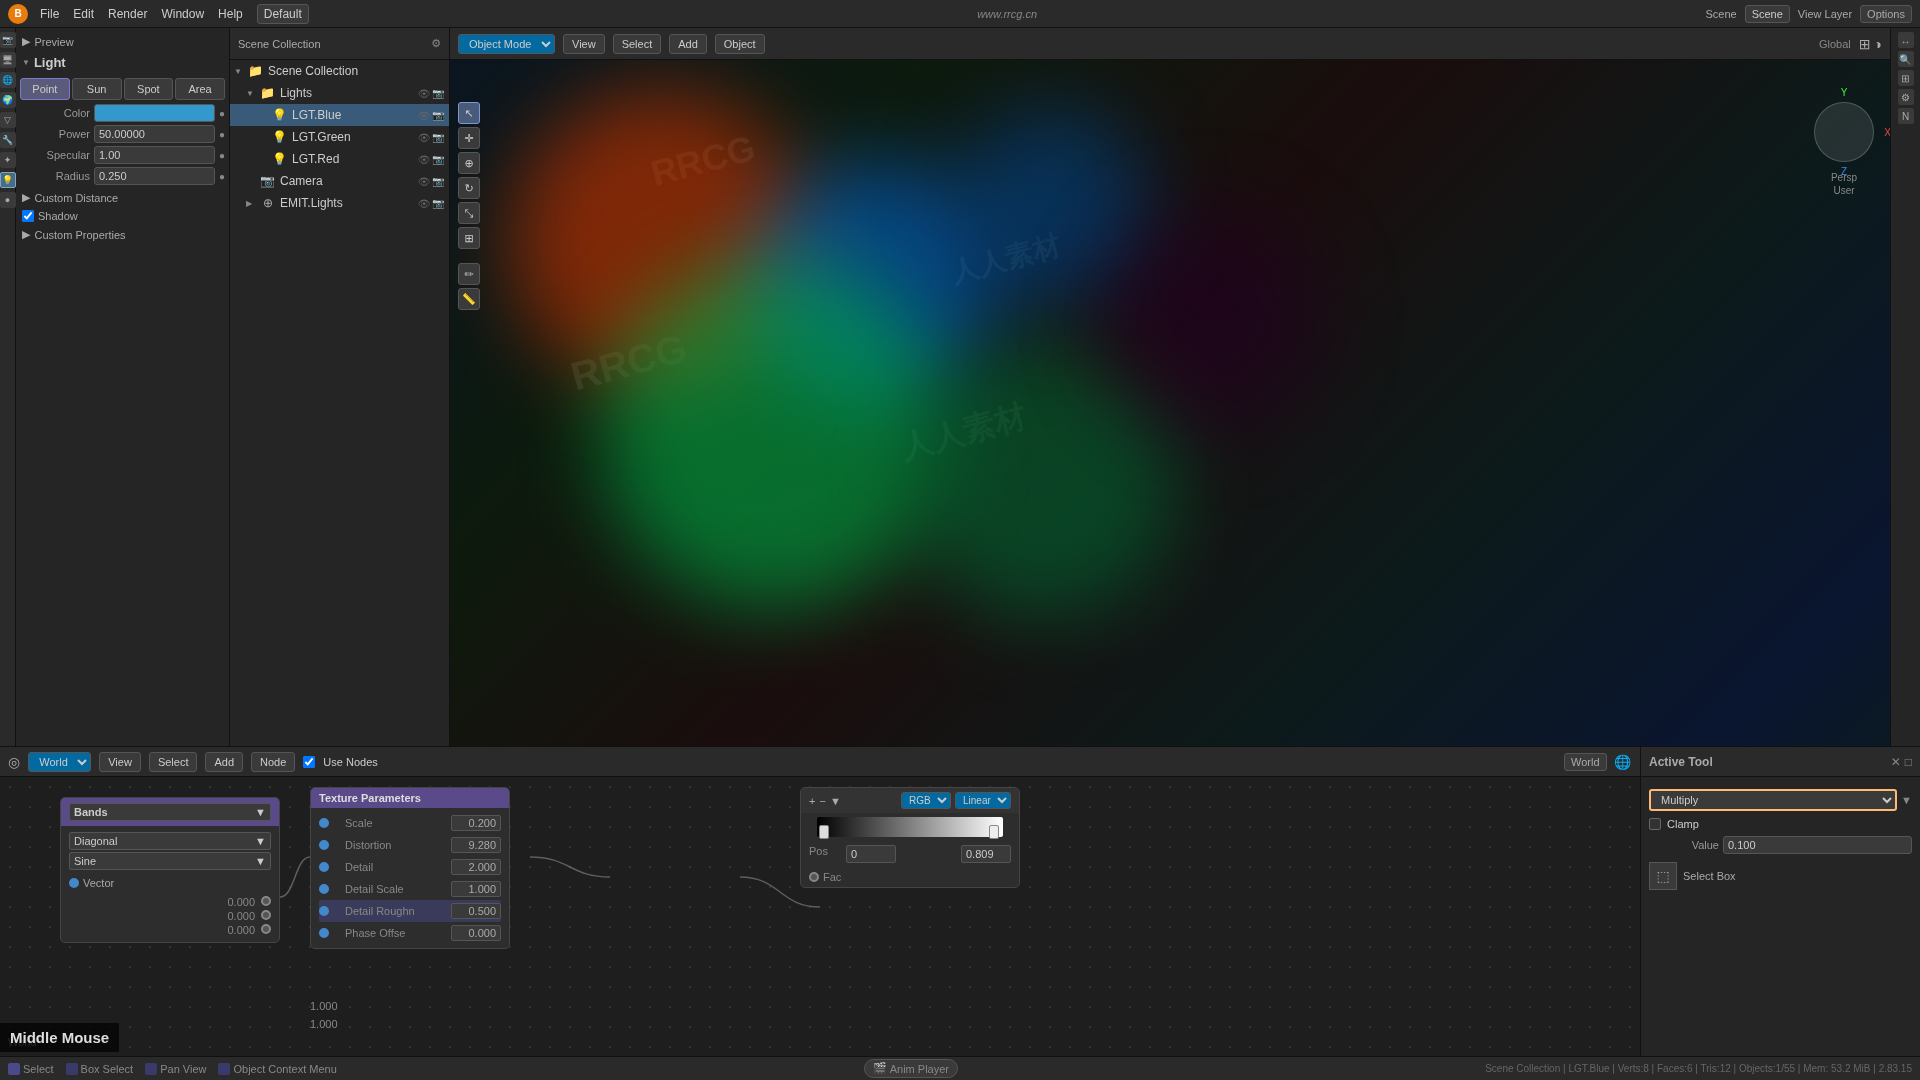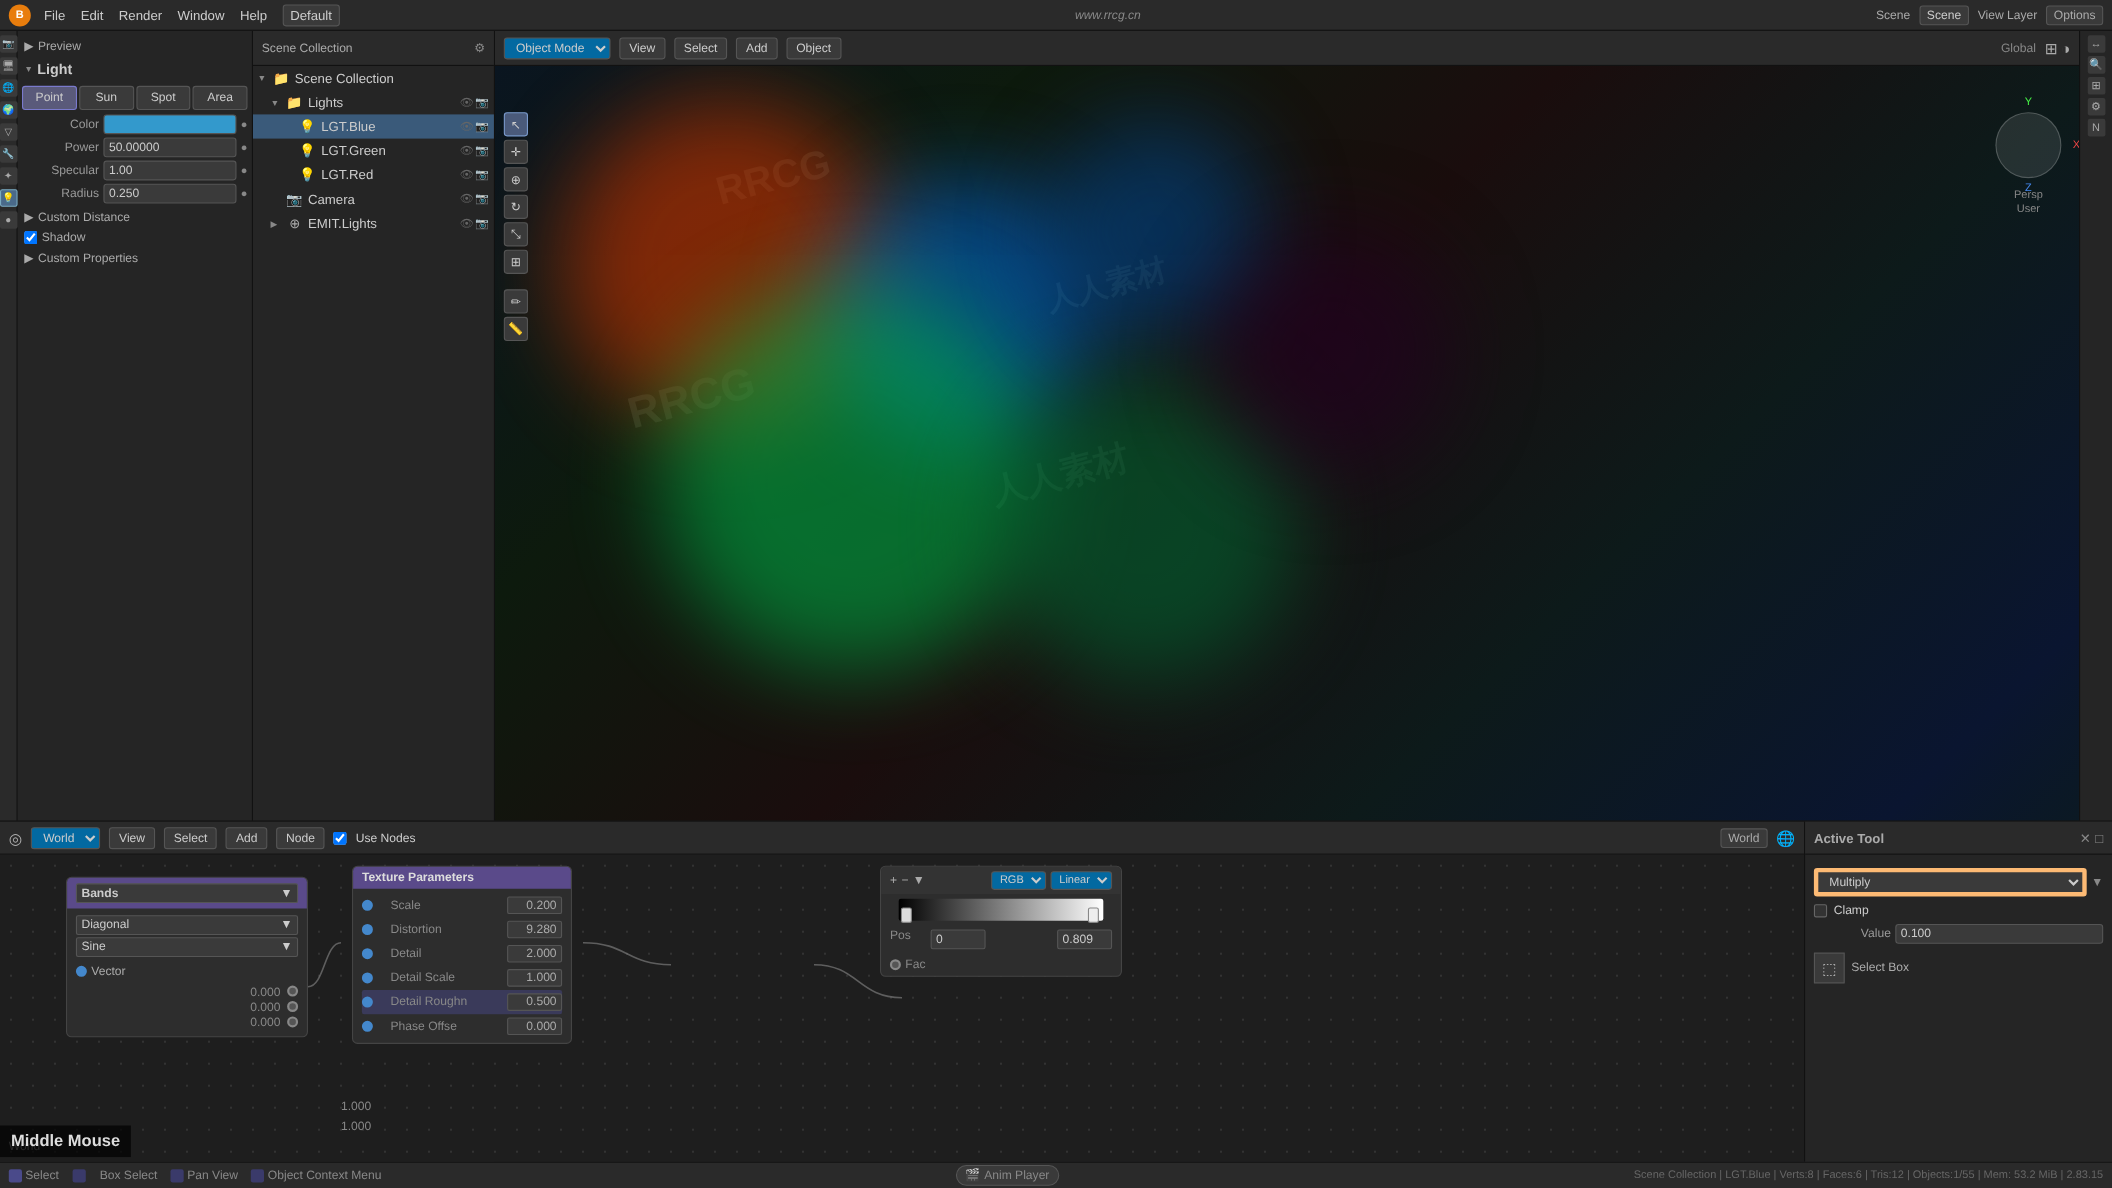--- a/index.html
+++ b/index.html
@@ -307,21 +307,21 @@
       border-bottom: 1px solid #111; gap: 4px;
     }
 
     .multiply-section {
       padding: 8px;
     }
     .multiply-row {
       display: flex; align-items: center; gap: 4px; margin: 4px 0;
     }
     .multiply-dropdown {
-      background: #3a3a3a; border: 4px solid #fdba74;
+      background: #3a3a3a; border: 2px solid #fdba74;
       color: #ccc; padding: 2px 6px; font-size: 11px;
       border-radius: 3px; flex: 1; cursor: pointer;
     }
     .clamp-row {
       display: flex; align-items: center; gap: 6px;
       padding: 3px 0;
     }
     .checkbox {
       width: 12px; height: 12px; border: 1px solid #666;
       background: #333; border-radius: 2px;
@@ -707,21 +707,21 @@
             <span style="font-size:11px;color:#888;">0.000</span>
             <span class="socket gray" style="margin-left:2px;"></span>
           </div>
           <div style="display:flex;justify-content:flex-end;gap:4px;margin:2px 0;">
             <span style="font-size:11px;color:#888;">0.000</span>
             <span class="socket gray" style="margin-left:2px;"></span>
           </div>
         </div>
       </div>
 
-      <div class="node-box" style="left:320px;top:10px;width:200px;">
+      <div class="node-box" style="left:310px;top:10px;width:200px;">
         <div class="node-title" style="background:#5a4a8a;">
           <span style="font-size:11px;">Texture Parameters</span>
         </div>
         <div class="node-body">
 
           <div class="node-row node-row-field">
             <span class="socket blue"></span>
             <span class="node-row-label">Scale</span>
             <span class="node-field-val">0.200</span>
           </div>
@@ -843,21 +843,21 @@
 
 <div class="bottom-left-info">
   <div class="big-label">Middle Mouse</div>
 </div>
 
 <div class="status-bar">
   <span style="display:flex;align-items:center;gap:3px;">
     <span style="width:12px;height:12px;background:#4a4a8a;border-radius:2px;display:inline-block;"></span>
     <span>Select</span>
   </span>
-  <span style="display:flex;align-items:center;gap:13px;">
+  <span style="display:flex;align-items:center;gap:3px;">
     <span style="width:12px;height:12px;background:#3a3a6a;border-radius:2px;display:inline-block;"></span>
     <span>Box Select</span>
   </span>
   <span style="display:flex;align-items:center;gap:3px;">
     <span style="width:12px;height:12px;background:#3a3a6a;border-radius:2px;display:inline-block;"></span>
     <span>Pan View</span>
   </span>
   <span style="display:flex;align-items:center;gap:3px;">
     <span style="width:12px;height:12px;background:#3a3a6a;border-radius:2px;display:inline-block;"></span>
     <span>Object Context Menu</span>

